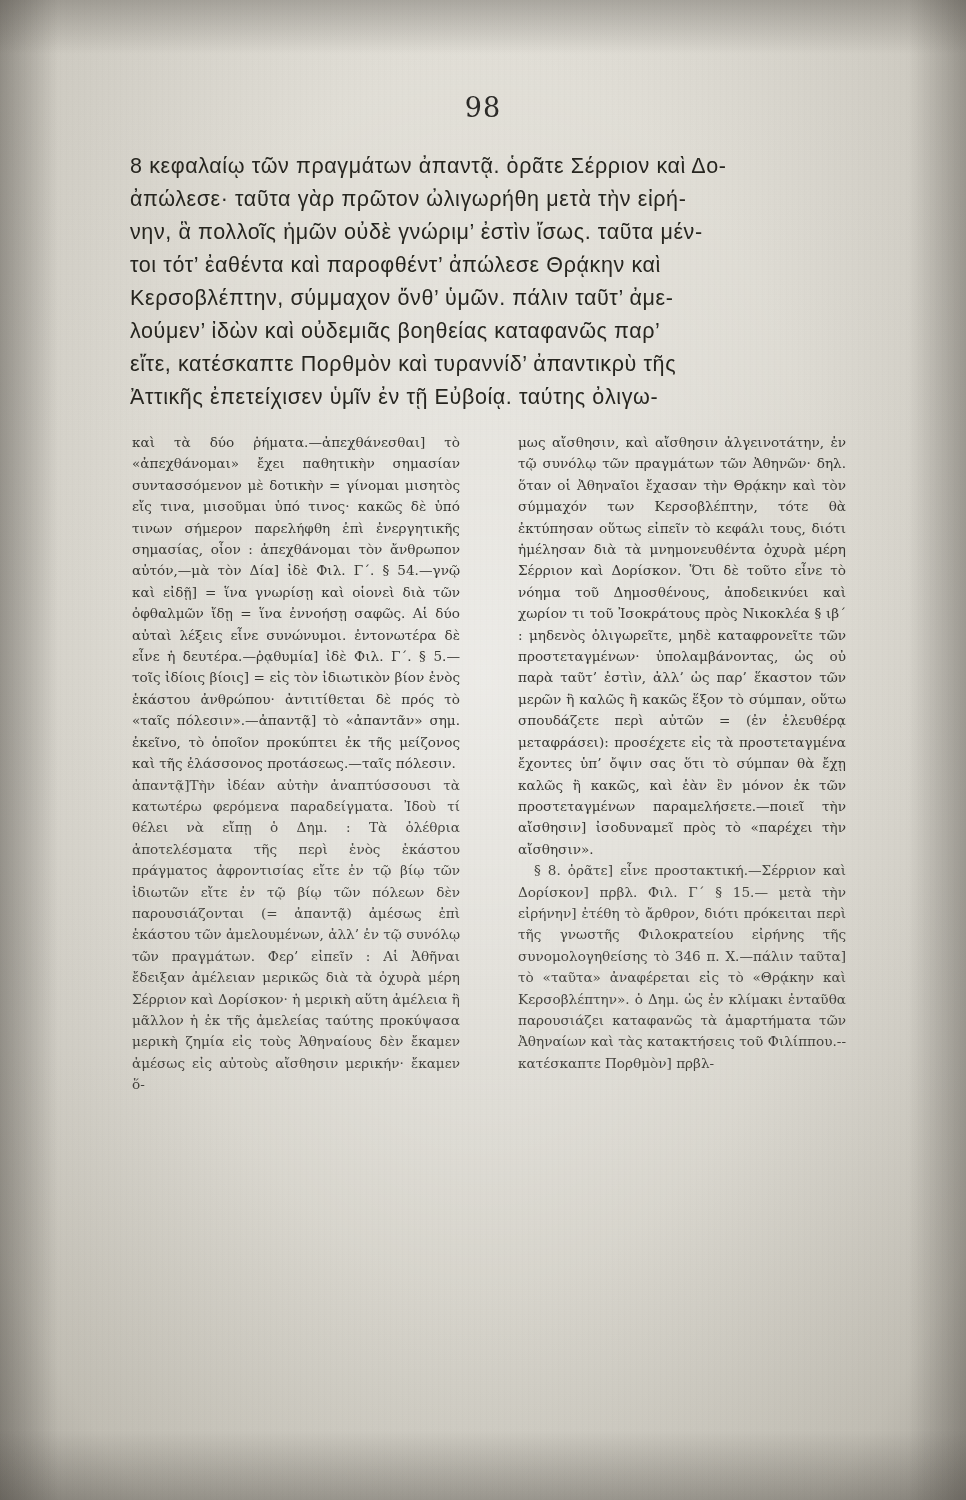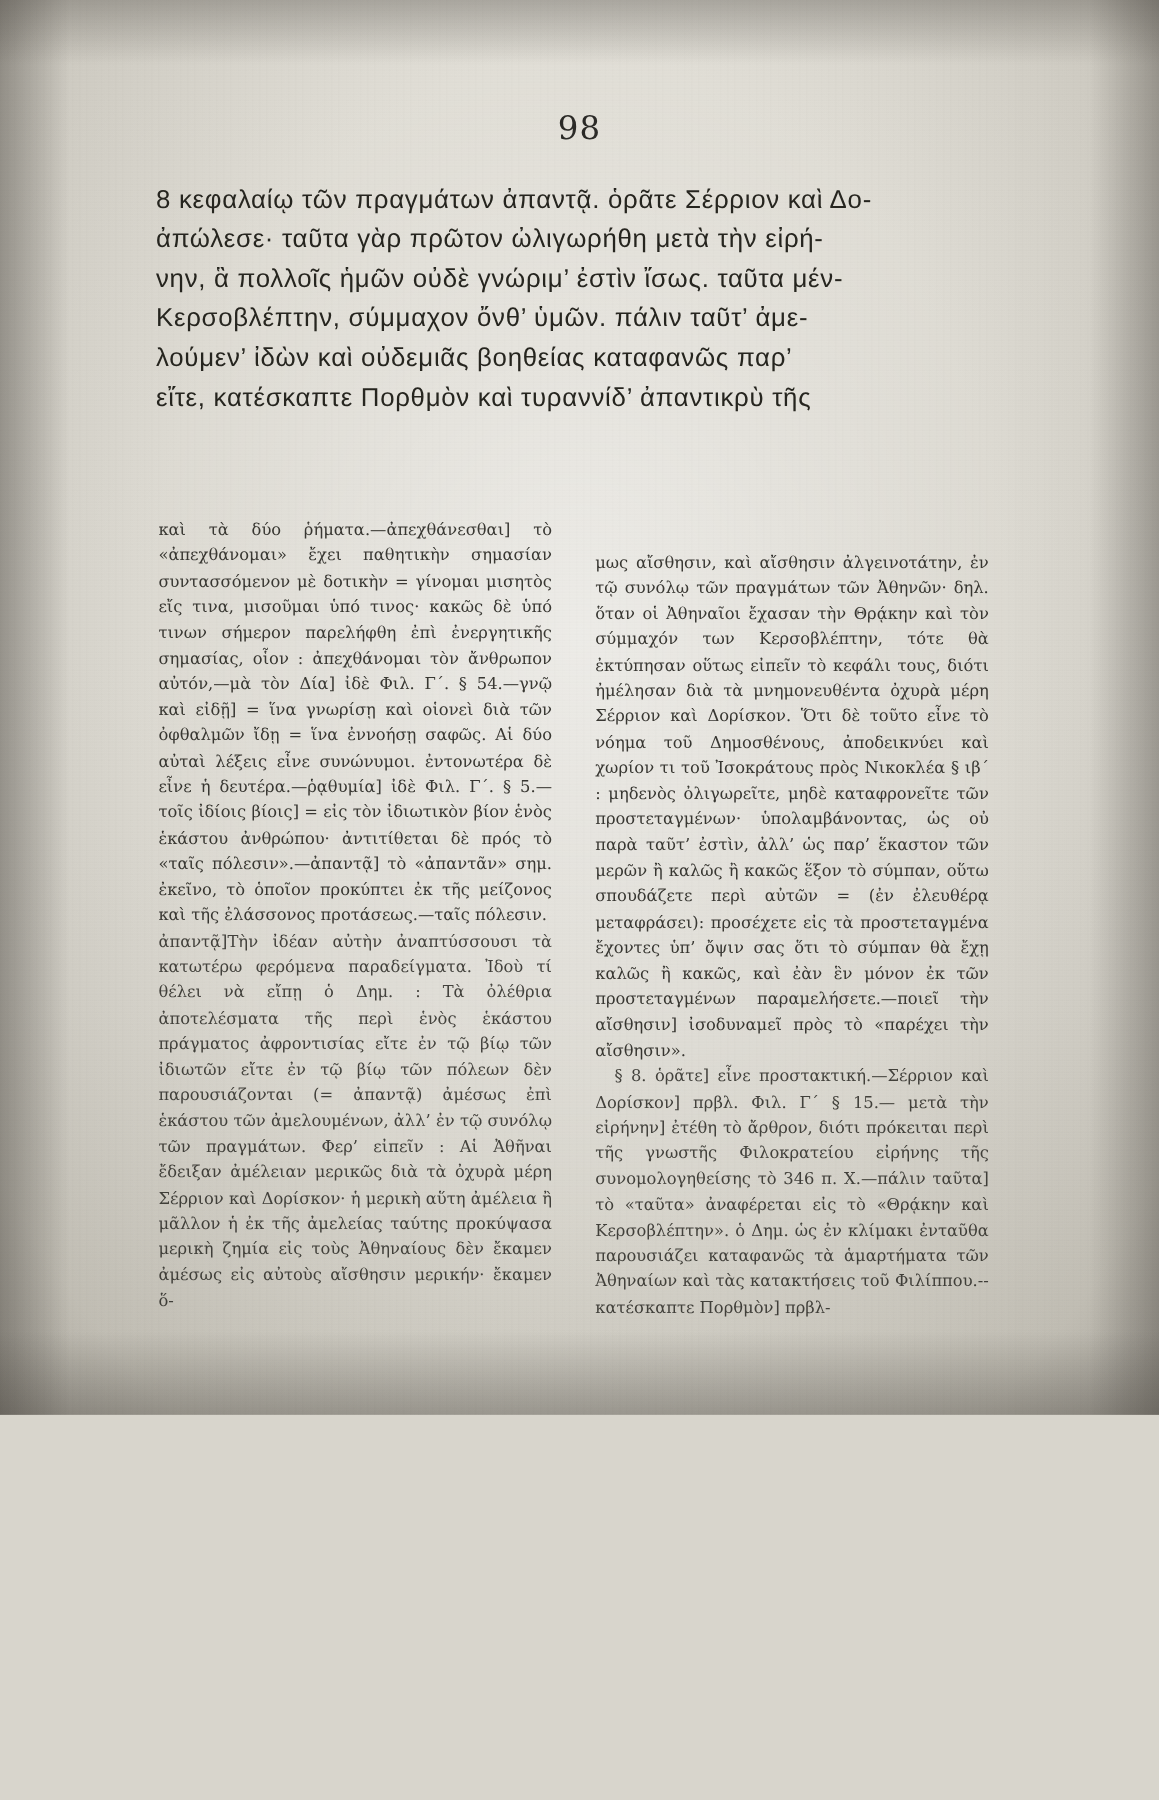--- a/index.html
+++ b/index.html
@@ -10,21 +10,21 @@
     width: 966px;
     height: 1500px;
     background: #d8d5cc;
     font-family: "DejaVu Serif", serif;
     overflow: hidden;
   }
   
   .page {
     position: relative;
     width: 966px;
-    height: 1179px;
+    height: 1500px;
     background:
       radial-gradient(ellipse at 50% 45%, rgba(255,255,255,0.55) 0%, rgba(255,255,255,0.12) 52%, rgba(120,115,105,0.18) 86%, rgba(90,85,78,0.34) 100%),
       linear-gradient(180deg, #dedbd2 0%, #d9d6cd 30%, #d6d3ca 70%, #cfccc2 100%);
     box-sizing: border-box;
   }
   .grain {
     position: absolute;
     inset: 0;
     pointer-events: none;
     opacity: 0.30;
@@ -102,42 +102,44 @@
     position: absolute;
     top: 0;
     width: 328px;
     font-size: 13.6px;
     line-height: 21.4px;
     color: #2a2924;
     text-align: justify;
     font-family: "DejaVu Serif", serif;
   }
   .col-left { left: 0; }
-  .col-right { left: 364px; margin-top: 27px; }
+  .col-right { left: 386px; }
   .col p {
     margin: 0;
   }
   .col .indent { text-indent: 16px; }
   .blur-a { filter: blur(0.25px); opacity: 0.92; }
   .blur-b { filter: blur(0.45px); opacity: 0.86; }
 </style>
 </head>
 <body>
 
 <div class="page">
 
   <div class="page-number">98</div>
 
   <div class="main-text">
     <span class="ln sp">8 κεφαλαίῳ τῶν πραγμάτων ἀπαντᾷ. ὁρᾶτε Σέρριον καὶ Δο-</span>
     <span class="ln sp">ἀπώλεσε· ταῦτα γὰρ πρῶτον ὠλιγωρήθη μετὰ τὴν εἰρή-</span>
     <span class="ln sp">νην, ἃ πολλοῖς ἡμῶν οὐδὲ γνώριμ’ ἐστὶν ἴσως. ταῦτα μέν-</span>
+    <span class="ln sp">τοι τότ’ ἐαθέντα καὶ παροφθέντ’ ἀπώλεσε Θρᾴκην καὶ</span>
     <span class="ln sp">Κερσοβλέπτην, σύμμαχον ὄνθ’ ὑμῶν. πάλιν ταῦτ’ ἀμε-</span>
     <span class="ln sp">λούμεν’ ἰδὼν καὶ οὐδεμιᾶς βοηθείας καταφανῶς παρ’</span>
     <span class="ln sp">εἴτε, κατέσκαπτε Πορθμὸν καὶ τυραννίδ’ ἀπαντικρὺ τῆς</span>
+    <span class="ln sp">Ἀττικῆς ἐπετείχισεν ὑμῖν ἐν τῇ Εὐβοίᾳ. ταύτης ὀλιγω-</span>
   </div>
 
   <div class="commentary">
 
     <div class="col col-left">
       <p class="blur-a">καὶ τὰ δύο ῥήματα.—ἀπεχθάνεσθαι] τὸ «ἀπεχθάνομαι» ἔχει παθητικὴν σημασίαν συντασσόμενον μὲ δοτικὴν = γίνομαι μισητὸς εἴς τινα, μισοῦμαι ὑπό τινος· κακῶς δὲ ὑπό τινων σήμερον παρελήφθη ἐπὶ ἐνεργητικῆς σημασίας, οἷον : ἀπεχθάνομαι τὸν ἄνθρωπον αὐτόν,—μὰ τὸν Δία] ἰδὲ Φιλ. Γ΄. § 54.—γνῷ καὶ εἰδῇ] = ἵνα γνωρίσῃ καὶ οἱονεὶ διὰ τῶν ὀφθαλμῶν ἴδῃ = ἵνα ἐννοήσῃ σαφῶς. Αἱ δύο αὐταὶ λέξεις εἶνε συνώνυμοι. ἐντονωτέρα δὲ εἶνε ἡ δευτέρα.—ῥᾳθυμία] ἰδὲ Φιλ. Γ΄. § 5.—τοῖς ἰδίοις βίοις] = εἰς τὸν ἰδιωτικὸν βίον ἑνὸς ἑκάστου ἀνθρώπου· ἀντιτίθεται δὲ πρός τὸ «ταῖς πόλεσιν».—ἀπαντᾷ] τὸ «ἀπαντᾶν» σημ. ἐκεῖνο, τὸ ὁποῖον προκύπτει ἐκ τῆς μείζονος καὶ τῆς ἐλάσσονος προτάσεως.—ταῖς πόλεσιν.</p>
       <p class="blur-b">ἀπαντᾷ]Τὴν ἰδέαν αὐτὴν ἀναπτύσσουσι τὰ κατωτέρω φερόμενα παραδείγματα. Ἰδοὺ τί θέλει νὰ εἴπῃ ὁ Δημ. : Τὰ ὀλέθρια ἀποτελέσματα τῆς περὶ ἑνὸς ἑκάστου πράγματος ἀφροντισίας εἴτε ἐν τῷ βίῳ τῶν ἰδιωτῶν εἴτε ἐν τῷ βίῳ τῶν πόλεων δὲν παρουσιάζονται (= ἀπαντᾷ) ἀμέσως ἐπὶ ἑκάστου τῶν ἀμελουμένων, ἀλλ’ ἐν τῷ συνόλῳ τῶν πραγμάτων. Φερ’ εἰπεῖν : Αἱ Ἀθῆναι ἔδειξαν ἀμέλειαν μερικῶς διὰ τὰ ὀχυρὰ μέρη Σέρριον καὶ Δορίσκον· ἡ μερικὴ αὕτη ἀμέλεια ἢ μᾶλλον ἡ ἐκ τῆς ἀμελείας ταύτης προκύψασα μερικὴ ζημία εἰς τοὺς Ἀθηναίους δὲν ἔκαμεν ἀμέσως εἰς αὐτοὺς αἴσθησιν μερικήν· ἔκαμεν ὅ-</p>
     </div>
 
     <div class="col col-right">

